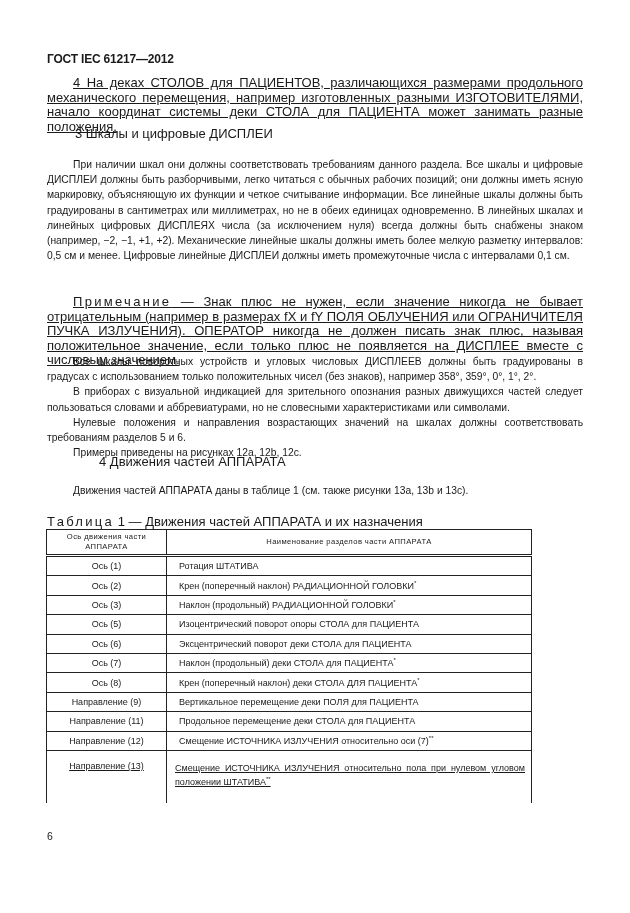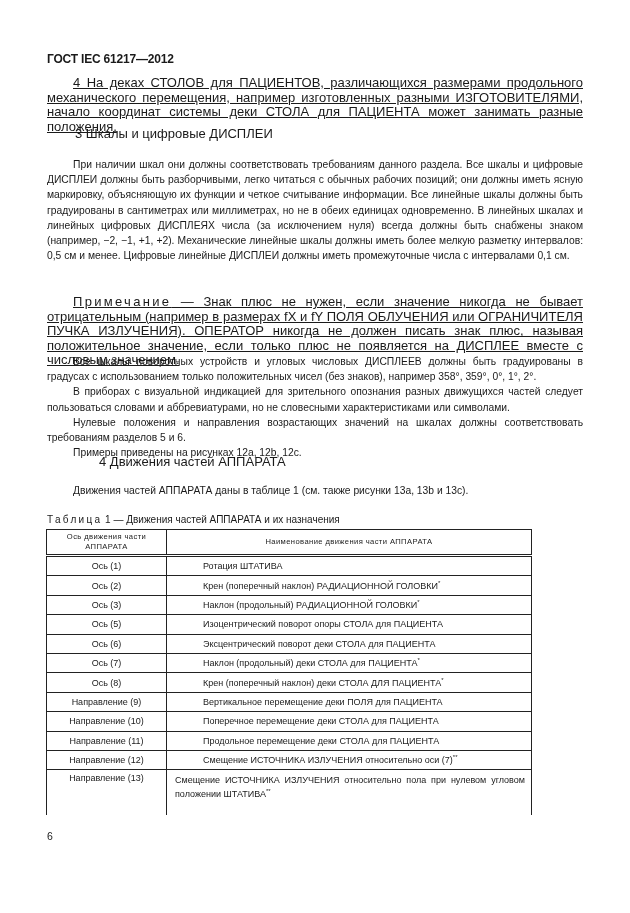--- a/index.html
+++ b/index.html
@@ -4,27 +4,27 @@
 <style>
   html, body { margin: 0; padding: 0; background: #ffffff; }
   body { width: 630px; height: 913px; position: relative; overflow: hidden;
          font-family: "Liberation Sans", sans-serif; color: #1a1a1a; }
   .page-header { position: absolute; left: 47px; top: 52px; font-size: 12px; font-weight: bold; letter-spacing: -0.2px; }
   .body-text { position: absolute; left: 47px; width: 536px; font-size: 10.3px; line-height: 15.2px; text-align: justify; }
   .small-text { font-size: 13px; line-height: 14.6px; text-decoration: underline; }
   .p { margin: 0; text-indent: 26px; }
   .h2 { position: absolute; left: 75px; font-size: 13px; font-weight: normal; }
   .spaced { letter-spacing: 2.3px; }
-  .table-caption { position: absolute; left: 47px; top: 514px; font-size: 10px; }
+  .table-caption { position: absolute; left: 47px; top: 514px; font-size: 13px; }
   table.data-table { position: absolute; left: 46px; top: 529px; width: 486px; border-collapse: collapse; font-size: 9px; }
   table.data-table td, table.data-table th { border: 1px solid #222; padding: 0 6px; vertical-align: middle; height: 18.4px; }
   table.data-table th { font-weight: normal; font-size: 7.6px; letter-spacing: 0.4px; height: 24px; line-height: 10px; text-align: center; border-bottom: 3px double #222; }
   table.data-table td.col1 { width: 107px; text-align: center; }
-  table.data-table td.col2 { padding-left: 36px; }
-  table.data-table tr.last td { border-bottom: none; height: 42px; vertical-align: top; padding-top: 3px; }
+  table.data-table td.col2 { padding-left: 12px; }
+  table.data-table tr.last td { border-bottom: none; height: 42px; vertical-align: top; padding-top: 10px; text-decoration: underline; }
   table.data-table tr.last td.col2 { text-indent: 0; padding-left: 8px; text-align: justify; line-height: 14px; }
   .page-number { position: absolute; left: 47px; top: 830px; font-size: 10.5px; }
   sup { font-size: 6px; vertical-align: 4px; line-height: 0; }
 </style>
 </head>
 <body>
 
 <div class="page-header">ГОСТ IEC 61217—2012</div>
 
 <div class="body-text small-text" style="top:76px;">
@@ -53,21 +53,21 @@
 <div class="body-text" style="top:483px;">
   <p class="p">Движения частей АППАРАТА даны в таблице 1 (см. также рисунки 13a, 13b и 13c).</p>
 </div>
 
 <div class="table-caption"><span class="spaced">Таблица</span><span> 1 — Движения частей АППАРАТА и их назначения</span></div>
 
 <table class="data-table">
   <thead>
     <tr>
       <th style="width:107px;">Ось движения части АППАРАТА</th>
-      <th>Наименование движения части АППАРАТА</th>
+      <th>Наименование разделов части АППАРАТА</th>
     </tr>
   </thead>
   <tbody id="table-body">
       <tr>
         <td class="col1">Ось (1)</td>
         <td class="col2"><span>Ротация ШТАТИВА</span><sup></sup></td>
       </tr>
       <tr>
         <td class="col1">Ось (2)</td>
         <td class="col2"><span>Крен (поперечный наклон) РАДИАЦИОННОЙ ГОЛОВКИ</span><sup>*</sup></td>
@@ -90,24 +90,20 @@
       </tr>
       <tr>
         <td class="col1">Ось (8)</td>
         <td class="col2"><span>Крен (поперечный наклон) деки СТОЛА ДЛЯ ПАЦИЕНТА</span><sup>*</sup></td>
       </tr>
       <tr>
         <td class="col1">Направление (9)</td>
         <td class="col2"><span>Вертикальное перемещение деки ПОЛЯ для ПАЦИЕНТА</span><sup></sup></td>
       </tr>
       <tr>
-        <td class="col1">Направление (10)</td>
-        <td class="col2"><span>Поперечное перемещение деки СТОЛА для ПАЦИЕНТА</span><sup></sup></td>
-      </tr>
-      <tr>
         <td class="col1">Направление (11)</td>
         <td class="col2"><span>Продольное перемещение деки СТОЛА для ПАЦИЕНТА</span><sup></sup></td>
       </tr>
       <tr>
         <td class="col1">Направление (12)</td>
         <td class="col2"><span>Смещение ИСТОЧНИКА ИЗЛУЧЕНИЯ относительно оси (7)</span><sup>**</sup></td>
       </tr>
       <tr class="last">
         <td class="col1">Направление (13)</td>
         <td class="col2"><span>Смещение ИСТОЧНИКА ИЗЛУЧЕНИЯ относительно пола при нулевом угловом положении ШТАТИВА</span><sup>**</sup></td>

